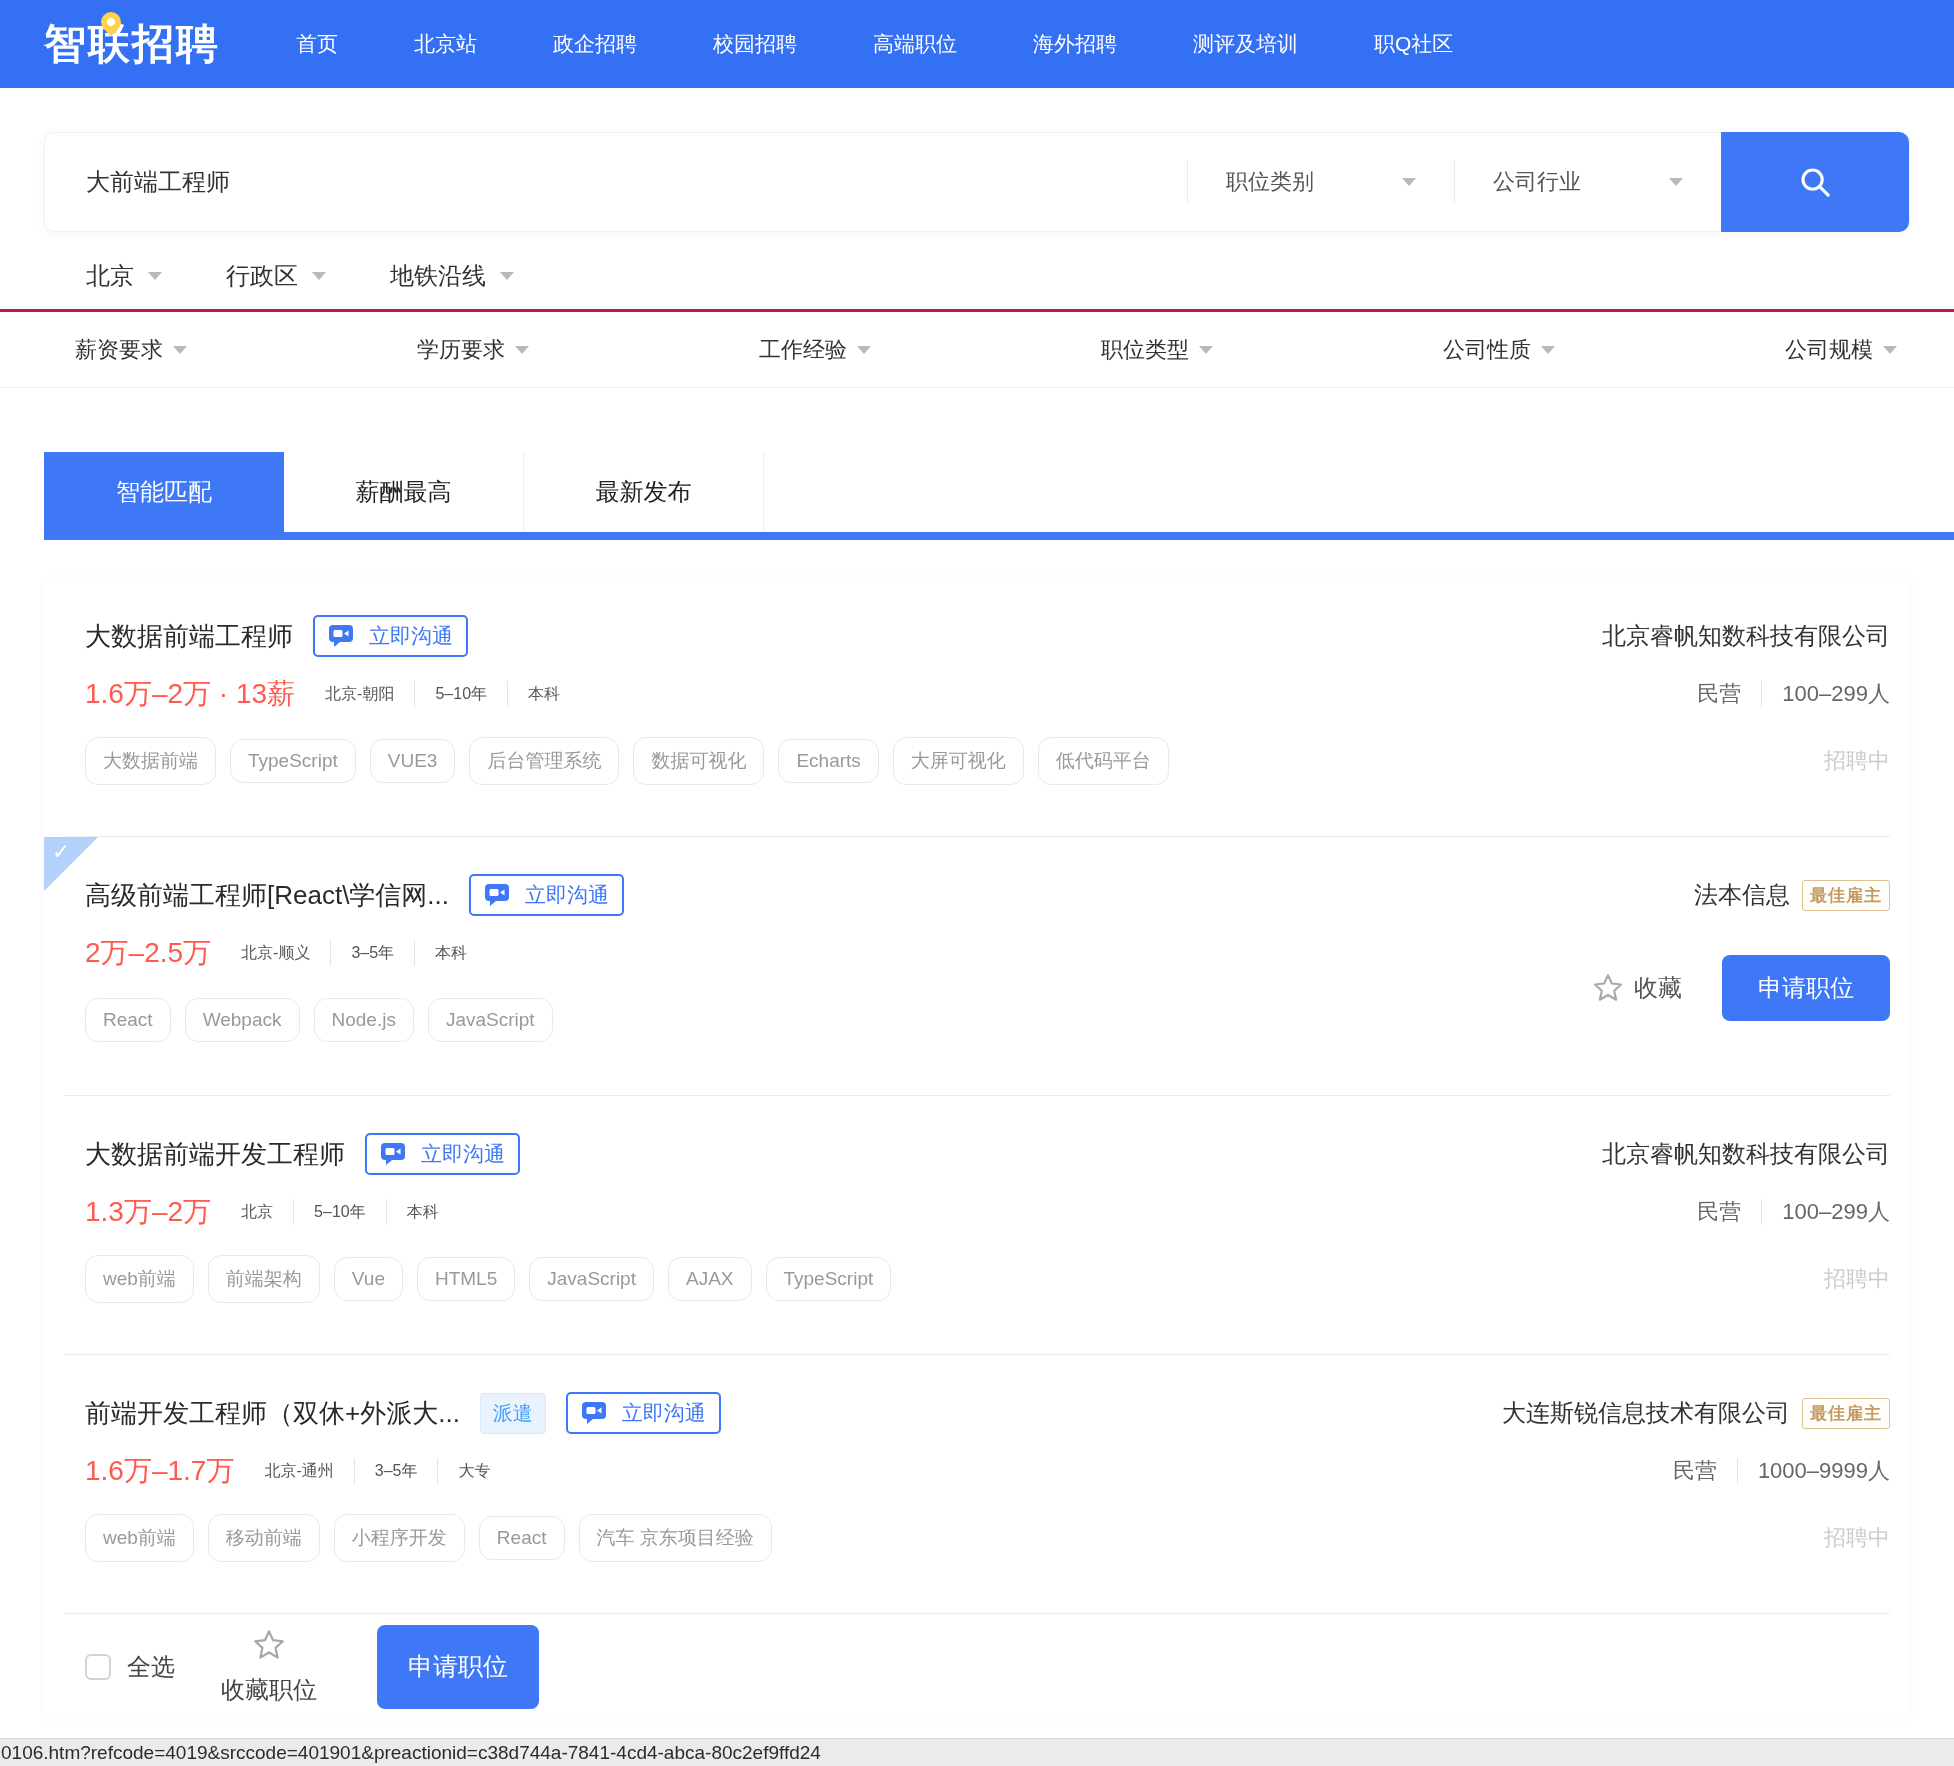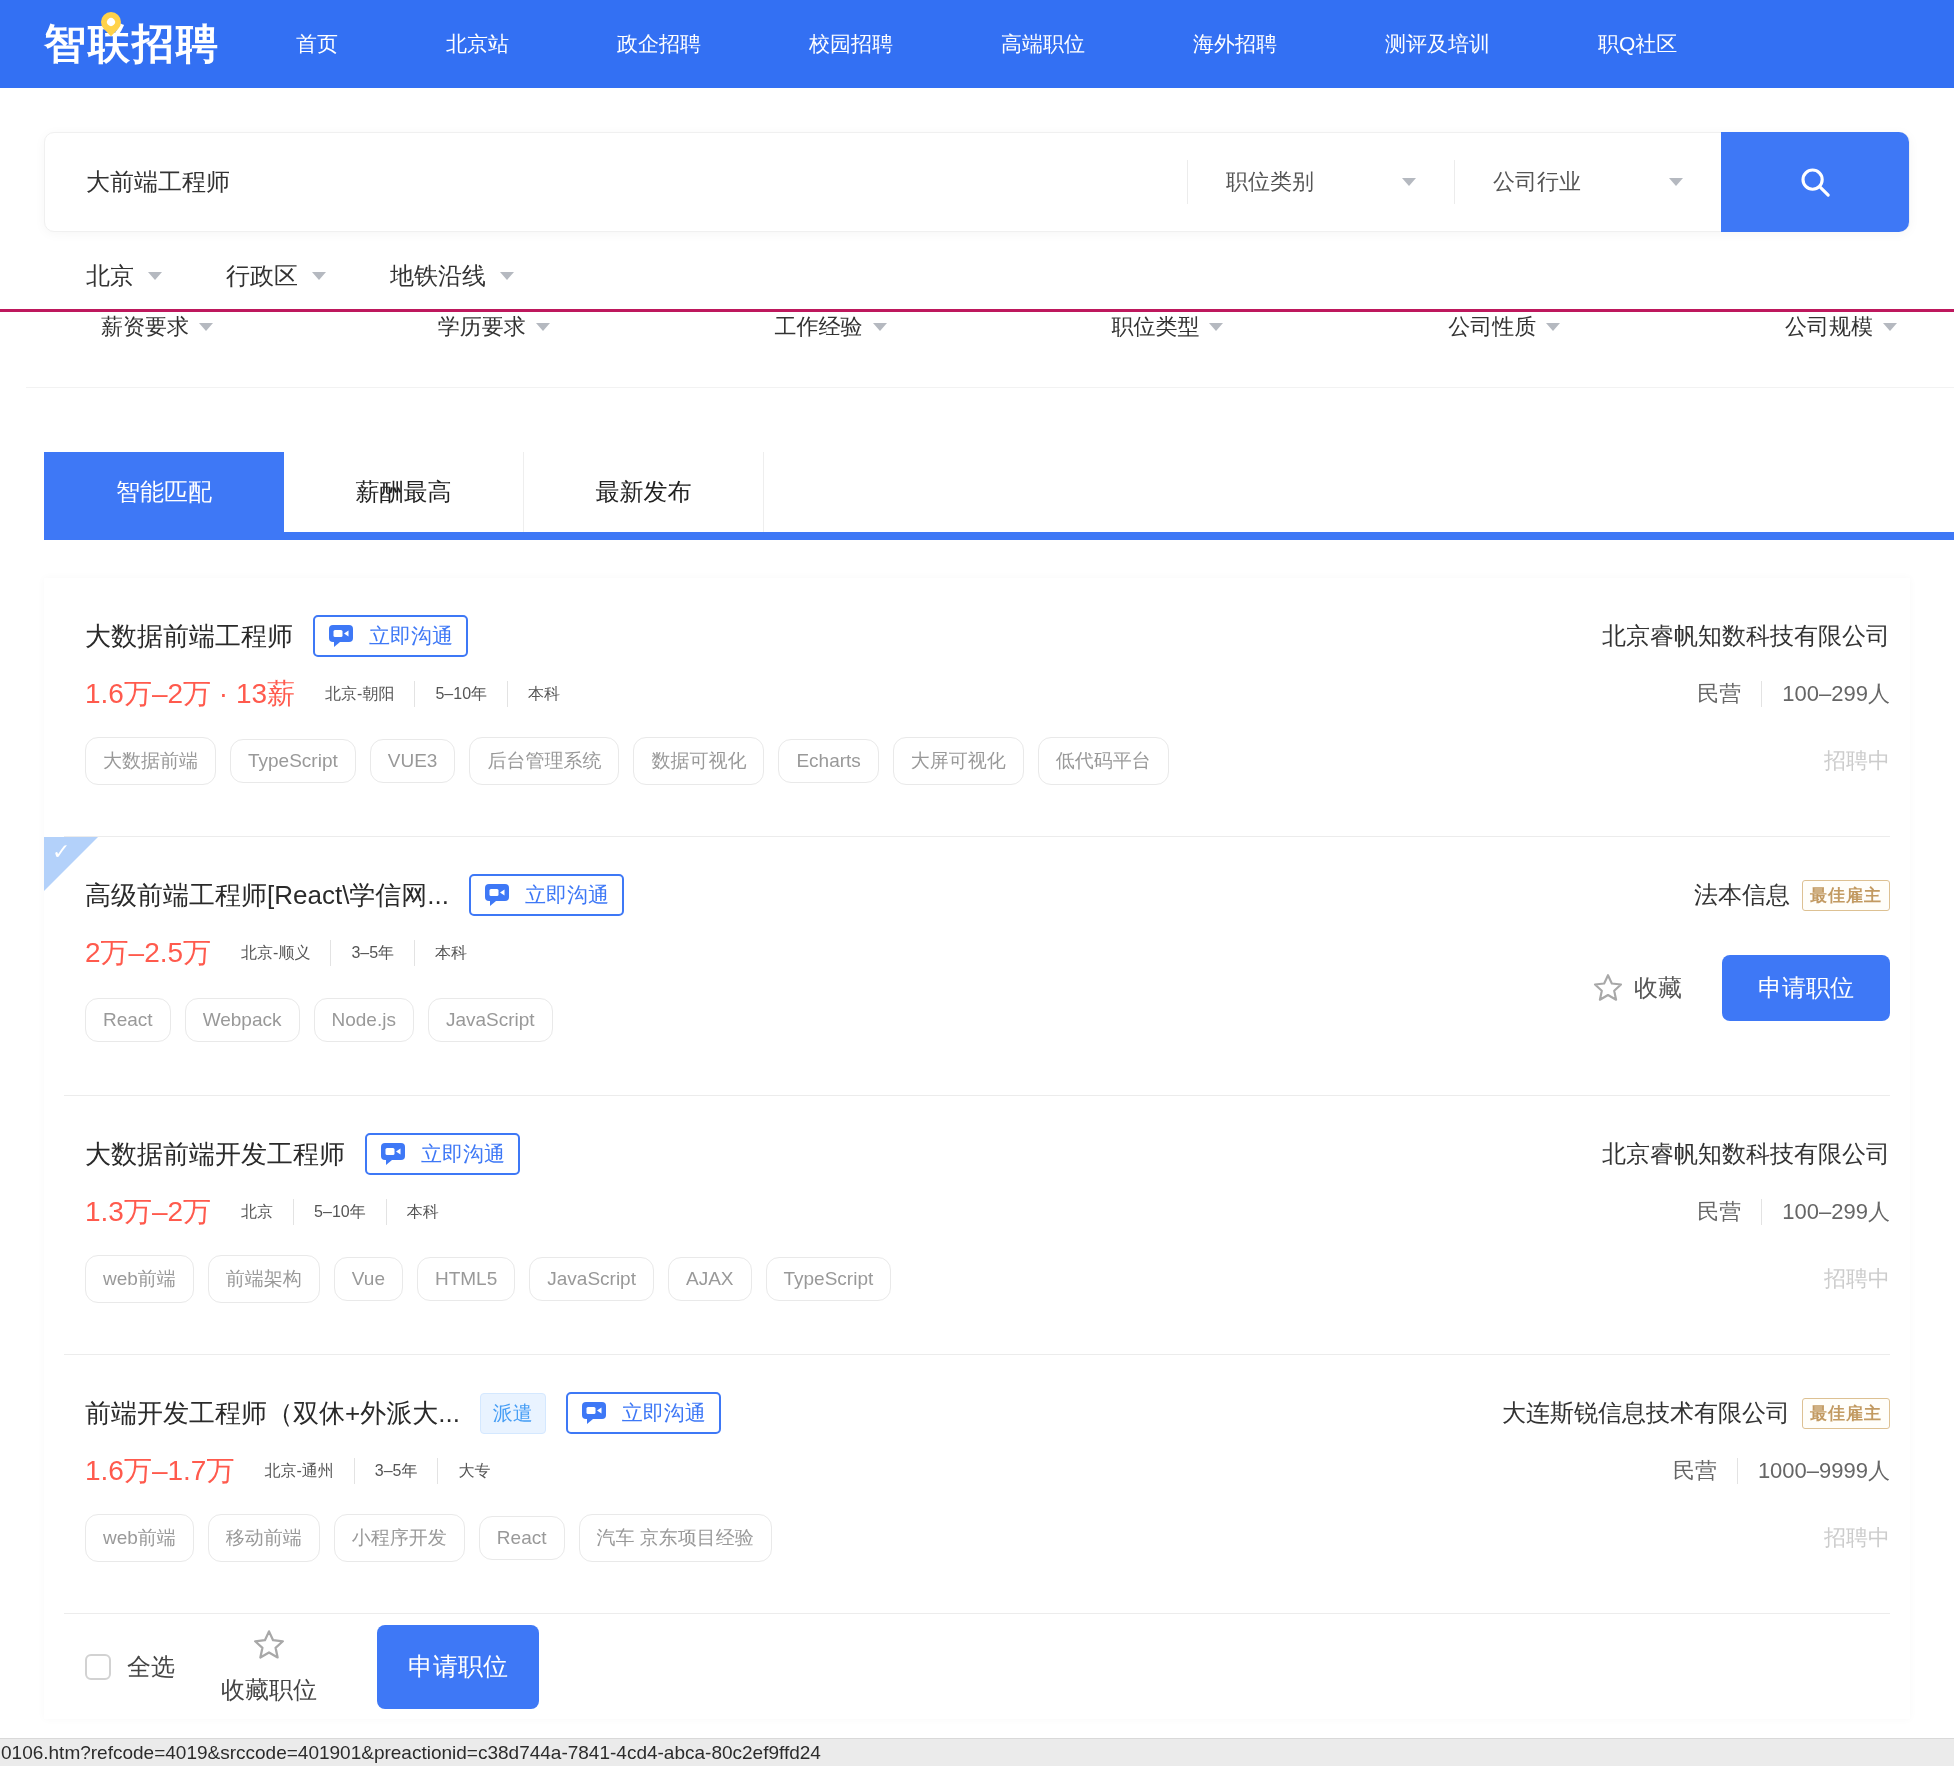--- a/index.html
+++ b/index.html
@@ -6,21 +6,21 @@
   body { font-family:"Liberation Sans","DejaVu Sans",sans-serif; background:#fff; }
   .page { width:1954px; height:1766px; position:relative; overflow:hidden; background:#fff; }
 
   
   .topnav { height:88px; background:#3370f3; display:flex; align-items:center; padding-left:44px; }
   .logo { position:relative; display:flex; align-items:center; cursor:pointer; margin-right:40px; }
   .logo-text { color:#fff; font-size:42px; font-weight:700; letter-spacing:2px; }
   .logo-pin { position:absolute; left:57px; top:-4px; width:20px; height:20px; background:#ffd24a;
               border-radius:50% 50% 0 50%; transform:rotate(45deg); }
   .logo-pin .pin-hole { position:absolute; left:6px; top:6px; width:8px; height:8px; background:#fff; border-radius:50%; }
-  .nav-items { display:flex; align-items:center; gap:108px; margin-left:36px; }
+  .nav-items { display:flex; align-items:center; gap:76px; margin-left:36px; }
   .nav-item { color:#fff; font-size:21px; cursor:pointer; white-space:nowrap; }
 
   
   .search-area { padding-top:44px; border-bottom:3px solid #be185d; padding-bottom:17px; background:#fff; }
   .search-bar { margin:0 44px; height:100px; display:flex; align-items:center; border:1px solid #f0f0f0;
                 border-radius:10px; box-shadow:0 2px 12px rgba(0,0,0,0.04); background:#fff; }
   .search-input { flex:1; border:none; outline:none; font-size:24px; color:#333; padding-left:41px;
                   font-family:"Liberation Sans","DejaVu Sans",sans-serif; background:transparent; }
   .search-dd { width:267px; height:44px; display:flex; align-items:center; justify-content:space-between;
                padding:0 38px; border-left:1px solid #ececec; cursor:pointer; }
@@ -28,22 +28,22 @@
   .caret { width:0; height:0; border-left:7px solid transparent; border-right:7px solid transparent;
            border-top:8px solid #b5b9c0; display:inline-block; }
   .search-btn { width:188px; height:100px; background:#3e78f6; border:none; border-radius:0 10px 10px 0;
                 display:flex; align-items:center; justify-content:center; cursor:pointer; }
 
   .region-row { margin:28px 0 0 86px; display:flex; align-items:center; gap:64px; }
   .region-dd { display:flex; align-items:center; gap:14px; cursor:pointer; }
   .region-dd .rd-label { font-size:24px; color:#333; }
 
   
-  .adv-filter-row { height:76px; display:flex; align-items:flex-start; justify-content:space-between;
-                    padding:0 57px 0 75px; border-bottom:1px solid #f2f2f2; background:#fff;margin-left:26px; }
+  .adv-filter-row { height:76px; display:flex; align-items:center; justify-content:space-between;
+                    padding:0 57px 0 75px; border-bottom:1px solid #f2f2f2; background:#fff; }
   .adv-filter { display:flex; align-items:center; gap:10px; cursor:pointer; }
   .adv-filter .af-label { font-size:22px; color:#333; }
 
   
   .tabbar { margin:64px 0 0 44px; width:1910px; display:flex; border-bottom:8px solid #3e78f6; background:#4c1d95; }
   .tab { width:240px; height:80px; line-height:80px; text-align:center; font-size:24px; color:#222;
          background:#fff; border-right:1px solid #eee; cursor:pointer; }
   .tab.active { background:#3e78f6; color:#fff; border-right:none; }
   .tab-filler { flex:1; background:#fff; }
 

